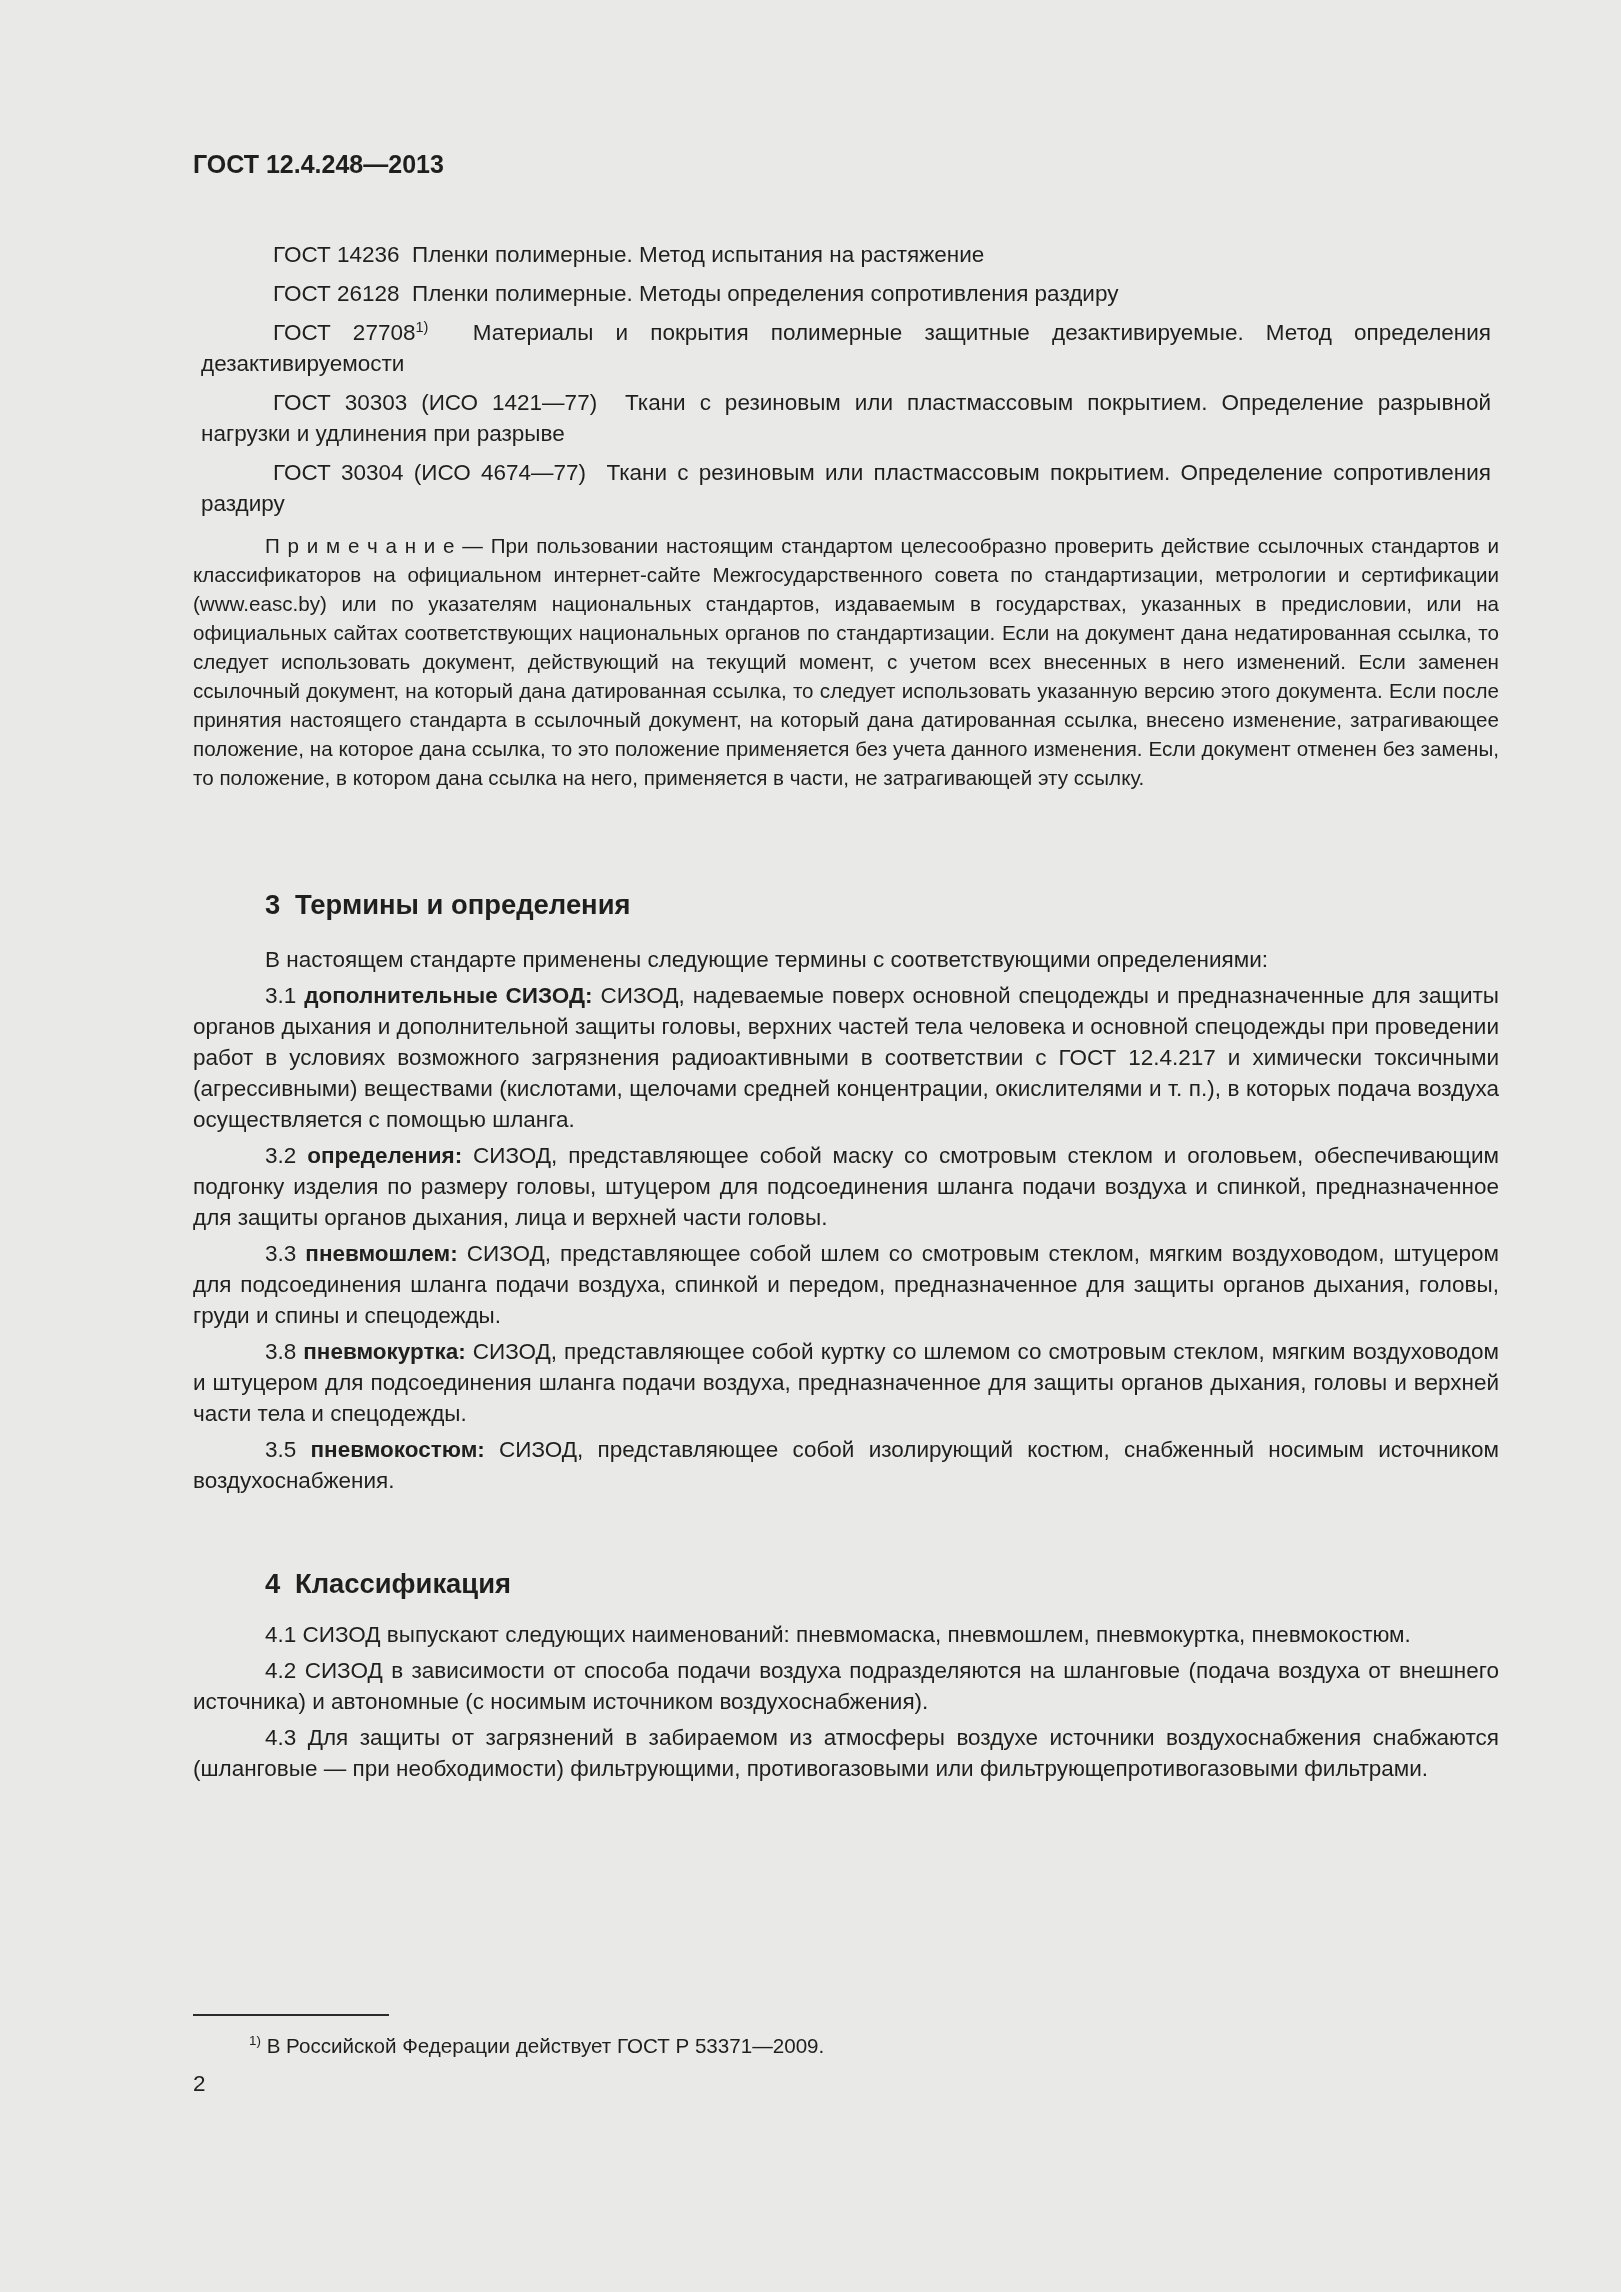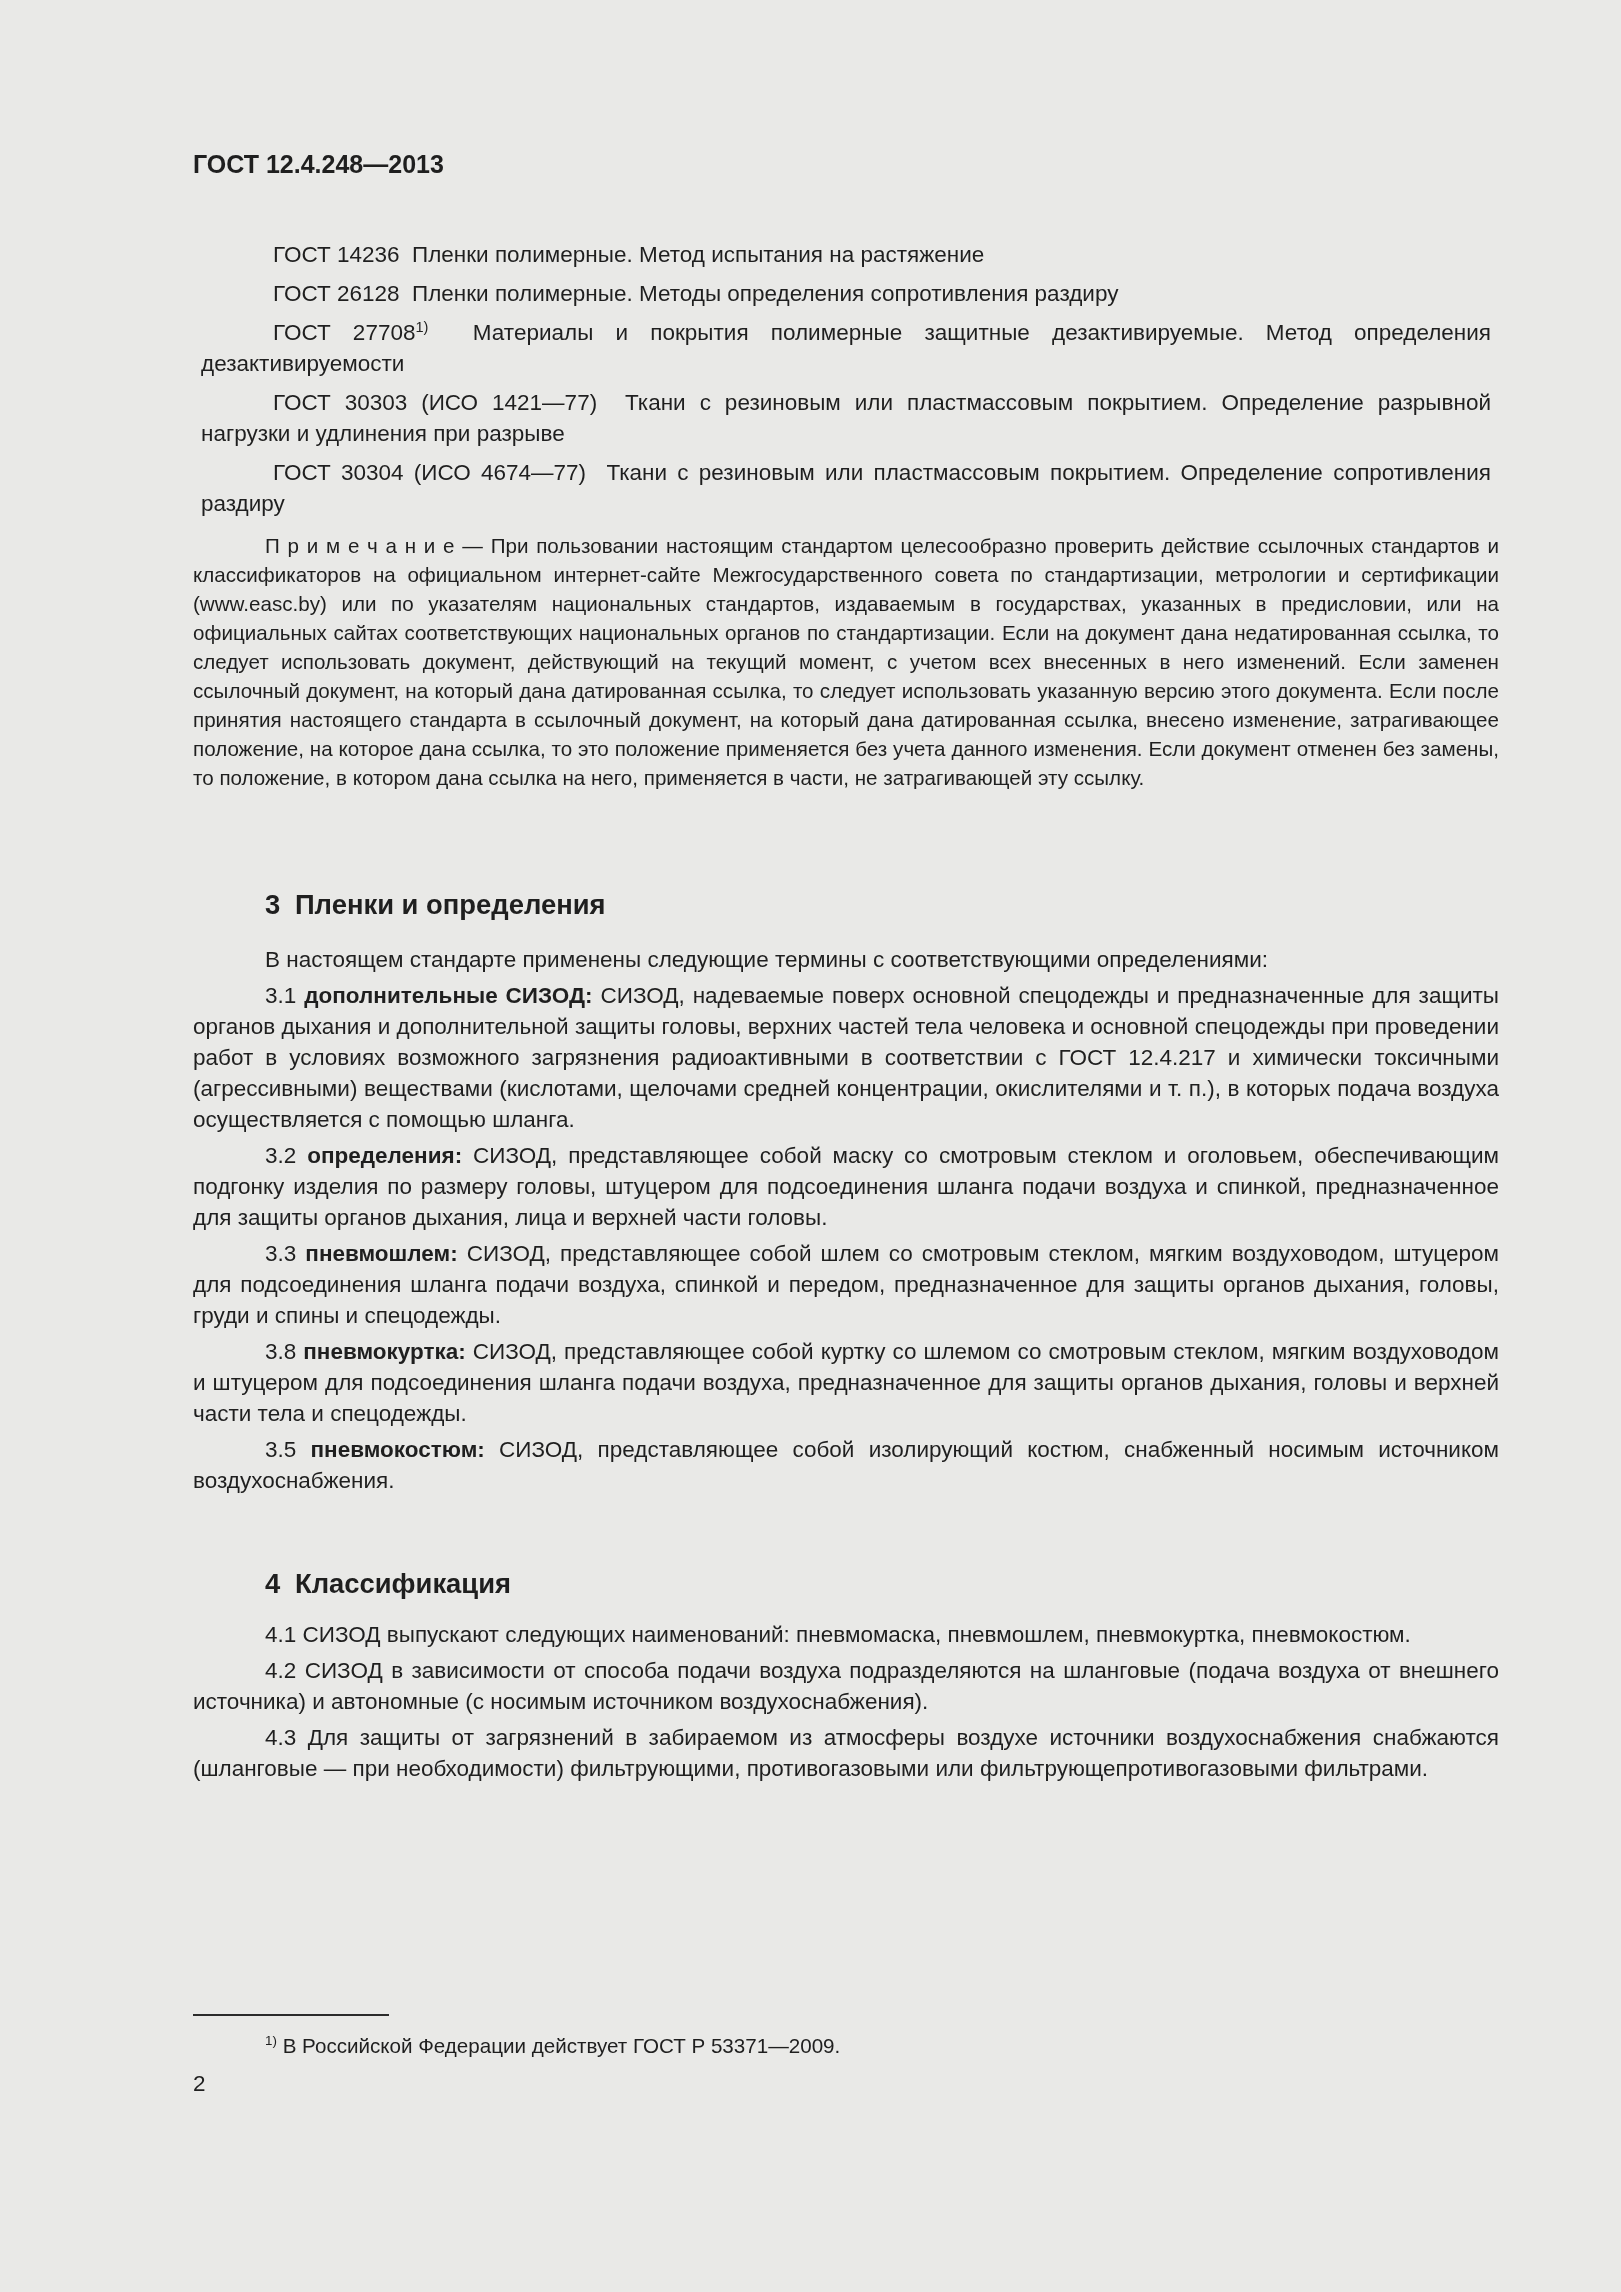--- a/index.html
+++ b/index.html
@@ -39,21 +39,21 @@
   .h3{margin-top:94px;margin-bottom:21.6px;}
   .h4{margin-top:69px;margin-bottom:17px;}
   .body-par{margin-bottom:4.9px;}
   .term{font-weight:bold;}
   .footnote-rule{
     position:absolute;left:193px;top:2014px;
     width:196px;height:0;
     border-top:2px solid #2b2b2b;
   }
   .footnote{
-    position:absolute;left:193px;top:2031px;
+    position:absolute;left:177px;top:2031px;
     width:1307px;
     font-size:20.6px;line-height:29px;
     padding-left:72px;
     text-align:left;text-indent:0;
   }
   .page-number{
     position:absolute;left:193px;top:2068px;
     font-size:22.5px;line-height:31px;
   }
 </style>
@@ -68,21 +68,21 @@
     <div class="refs">
       <p><span>ГОСТ 14236</span><sup></sup><span>&nbsp; Пленки полимерные. Метод испытания на растяжение</span></p>
       <p><span>ГОСТ 26128</span><sup></sup><span>&nbsp; Пленки полимерные. Методы определения сопротивления раздиру</span></p>
       <p><span>ГОСТ 27708</span><sup>1)</sup><span>&nbsp; Материалы и покрытия полимерные защитные дезактивируемые. Метод определе­ния дезактивируемости</span></p>
       <p><span>ГОСТ 30303 (ИСО 1421—77)</span><sup></sup><span>&nbsp; Ткани с резиновым или пластмассовым покрытием. Определение разрывной нагрузки и удлинения при разрыве</span></p>
       <p><span>ГОСТ 30304 (ИСО 4674—77)</span><sup></sup><span>&nbsp; Ткани с резиновым или пластмассовым покрытием. Определение сопротивления раздиру</span></p>
     </div>
 
     <div class="note"><span>П р и м е ч а н и е</span><span> — </span><span>При пользовании настоящим стандартом целесообразно проверить действие ссылоч­ных стандартов и классификаторов на официальном интернет-сайте Межгосударственного совета по стандарти­зации, метрологии и сертификации (www.easc.by) или по указателям национальных стандартов, издаваемым в государствах, указанных в предисловии, или на официальных сайтах соответствующих национальных органов по стандартизации. Если на документ дана недатированная ссылка, то следует использовать документ, действующий на текущий момент, с учетом всех внесенных в него изменений. Если заменен ссылочный документ, на который дана датированная ссылка, то следует использовать указанную версию этого документа. Если после принятия настоящего стандарта в ссылочный документ, на который дана датированная ссылка, внесено изменение, затра­гивающее положение, на которое дана ссылка, то это положение применяется без учета данного изменения. Если документ отменен без замены, то положение, в котором дана ссылка на него, применяется в части, не затрагива­ющей эту ссылку.</span></div>
 
-    <div class="sec-heading h3"><span class="sec-num">3</span><span>Пленки и определения</span></div>
+    <div class="sec-heading h3"><span class="sec-num">3</span><span>Термины и определения</span></div>
 
     <p class="body-par">В настоящем стандарте применены следующие термины с соответствующими определениями:</p>
 
     <p class="body-par"><span>3.1</span> <span class="term">дополнительные СИЗОД:</span> <span>СИЗОД, надеваемые поверх основной спецодежды и предназна­ченные для защиты органов дыхания и дополнительной защиты головы, верхних частей тела человека и основной спецодежды при проведении работ в условиях возможного загрязнения радиоактивными в соответствии с ГОСТ 12.4.217 и химически токсичными (агрессивными) веществами (кислотами, ще­лочами средней концентрации, окислителями и т. п.), в которых подача воздуха осуществляется с по­мощью шланга.</span></p>
     <p class="body-par"><span>3.2</span> <span class="term">определения:</span> <span>СИЗОД, представляющее собой маску со смотровым стеклом и оголовьем, обеспечивающим подгонку изделия по размеру головы, штуцером для подсоединения шланга подачи воздуха и спинкой, предназначенное для защиты органов дыхания, лица и верхней части головы.</span></p>
     <p class="body-par"><span>3.3</span> <span class="term">пневмошлем:</span> <span>СИЗОД, представляющее собой шлем со смотровым стеклом, мягким воздухо­водом, штуцером для подсоединения шланга подачи воздуха, спинкой и передом, предназначенное для защиты органов дыхания, головы, груди и спины и спецодежды.</span></p>
     <p class="body-par"><span>3.8</span> <span class="term">пневмокуртка:</span> <span>СИЗОД, представляющее собой куртку со шлемом со смотровым стеклом, мягким воздуховодом и штуцером для подсоединения шланга подачи воздуха, предназначенное для защиты органов дыхания, головы и верхней части тела и спецодежды.</span></p>
     <p class="body-par"><span>3.5</span> <span class="term">пневмокостюм:</span> <span>СИЗОД, представляющее собой изолирующий костюм, снабженный носи­мым источником воздухоснабжения.</span></p>
 
     <div class="sec-heading h4"><span class="sec-num">4</span><span>Классификация</span></div>

